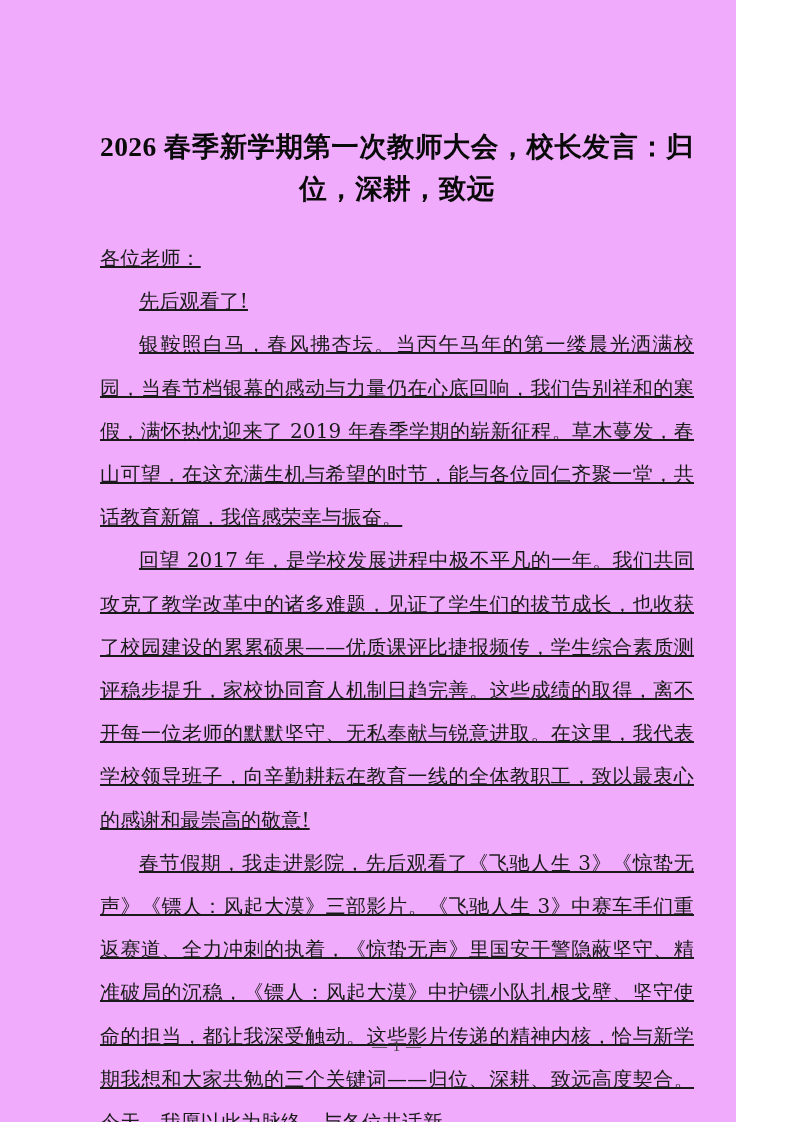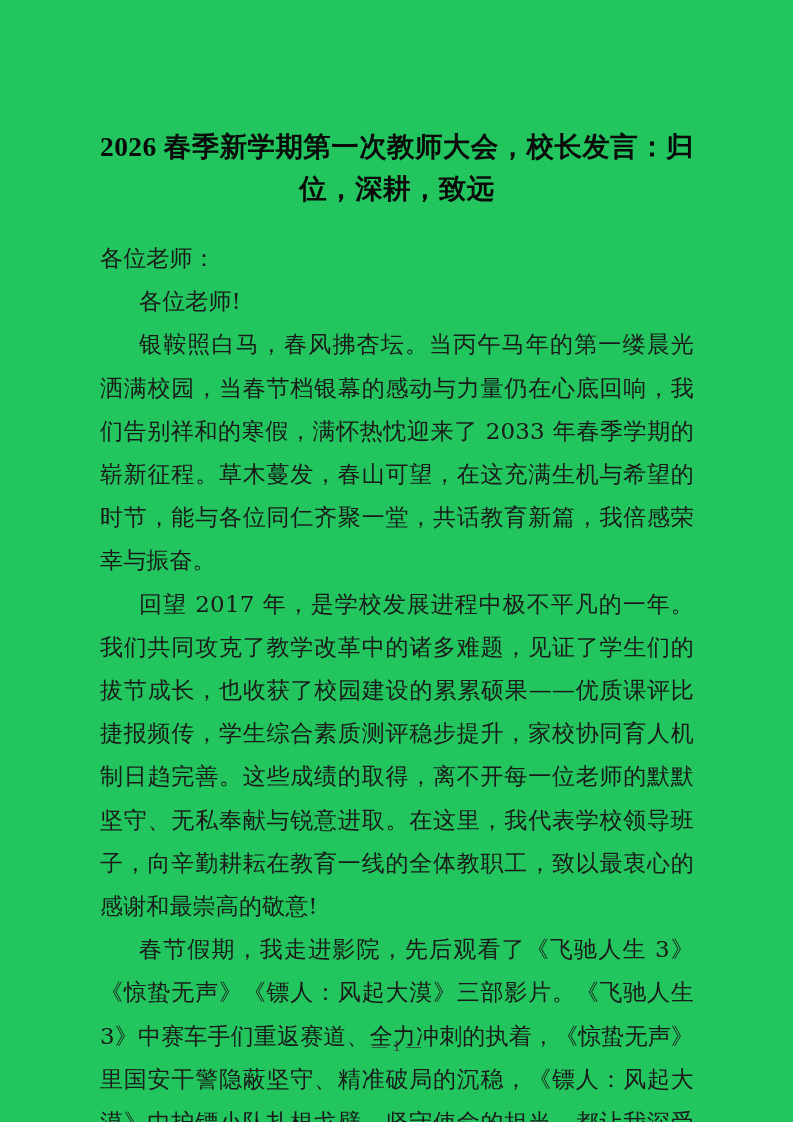--- a/index.html
+++ b/index.html
@@ -13,25 +13,25 @@
     position: relative;
     font-family: "Liberation Serif", "DejaVu Serif", serif;
     color: #000000;
     overflow: hidden;
   }
 
   .page {
     position: absolute;
     left: 0;
     top: 0;
-    width: 793px;
+    width: 736px;
     height: 1122px;
     box-sizing: border-box;
     padding: 0;
-    background: #22c55e;
+    background: #f0abfc;
   }
 
   
   .doc-title {
     position: absolute;
     left: 100px;
     top: 108px;
     width: 594px;
     text-align: center;
     font-family: "Liberation Serif", "DejaVu Serif", serif;
@@ -47,27 +47,28 @@
   .body-block {
     position: absolute;
     left: 100px;
     top: 237px;
     width: 594px;
   }
 
   p.para {
     margin: 0;
     font-family: "DejaVu Serif", "Liberation Serif", serif;
-    font-size: 23px;
+    font-size: 20px;
     line-height: 43.2px;
     text-align: justify;
     text-align-last: left;
     letter-spacing: 0.15px;
     color: #1a1a1a;
     word-break: break-all;
+    text-decoration: underline;
     -webkit-font-smoothing: antialiased;
   }
 
   p.indent {
     text-indent: 39px;
   }
 
   
   .footer {
     position: absolute;
@@ -85,23 +86,23 @@
 <body>
 
 <div class="page">
 
   <h1 class="doc-title">2026 春季新学期第一次教师大会，校长发言：归位，深耕，致远</h1>
 
   <div class="body-block">
 
     <p class="para">各位老师：</p>
 
-    <p class="para indent">各位老师!</p>
+    <p class="para indent">先后观看了!</p>
 
-    <p class="para indent">银鞍照白马，春风拂杏坛。当丙午马年的第一缕晨光洒满校园，当春节档银幕的感动与力量仍在心底回响，我们告别祥和的寒假，满怀热忱迎来了 2033 年春季学期的崭新征程。草木蔓发，春山可望，在这充满生机与希望的时节，能与各位同仁齐聚一堂，共话教育新篇，我倍感荣幸与振奋。</p>
+    <p class="para indent">银鞍照白马，春风拂杏坛。当丙午马年的第一缕晨光洒满校园，当春节档银幕的感动与力量仍在心底回响，我们告别祥和的寒假，满怀热忱迎来了 2019 年春季学期的崭新征程。草木蔓发，春山可望，在这充满生机与希望的时节，能与各位同仁齐聚一堂，共话教育新篇，我倍感荣幸与振奋。</p>
 
     <p class="para indent">回望 2017 年，是学校发展进程中极不平凡的一年。我们共同攻克了教学改革中的诸多难题，见证了学生们的拔节成长，也收获了校园建设的累累硕果——优质课评比捷报频传，学生综合素质测评稳步提升，家校协同育人机制日趋完善。这些成绩的取得，离不开每一位老师的默默坚守、无私奉献与锐意进取。在这里，我代表学校领导班子，向辛勤耕耘在教育一线的全体教职工，致以最衷心的感谢和最崇高的敬意!</p>
 
     <p class="para indent">春节假期，我走进影院，先后观看了《飞驰人生 3》《惊蛰无声》《镖人：风起大漠》三部影片。《飞驰人生 3》中赛车手们重返赛道、全力冲刺的执着，《惊蛰无声》里国安干警隐蔽坚守、精准破局的沉稳，《镖人：风起大漠》中护镖小队扎根戈壁、坚守使命的担当，都让我深受触动。这些影片传递的精神内核，恰与新学期我想和大家共勉的三个关键词——归位、深耕、致远高度契合。今天，我愿以此为脉络，与各位共话新</p>
 
   </div>
 
   <div class="footer">— 1 —</div>
 
 </div>

